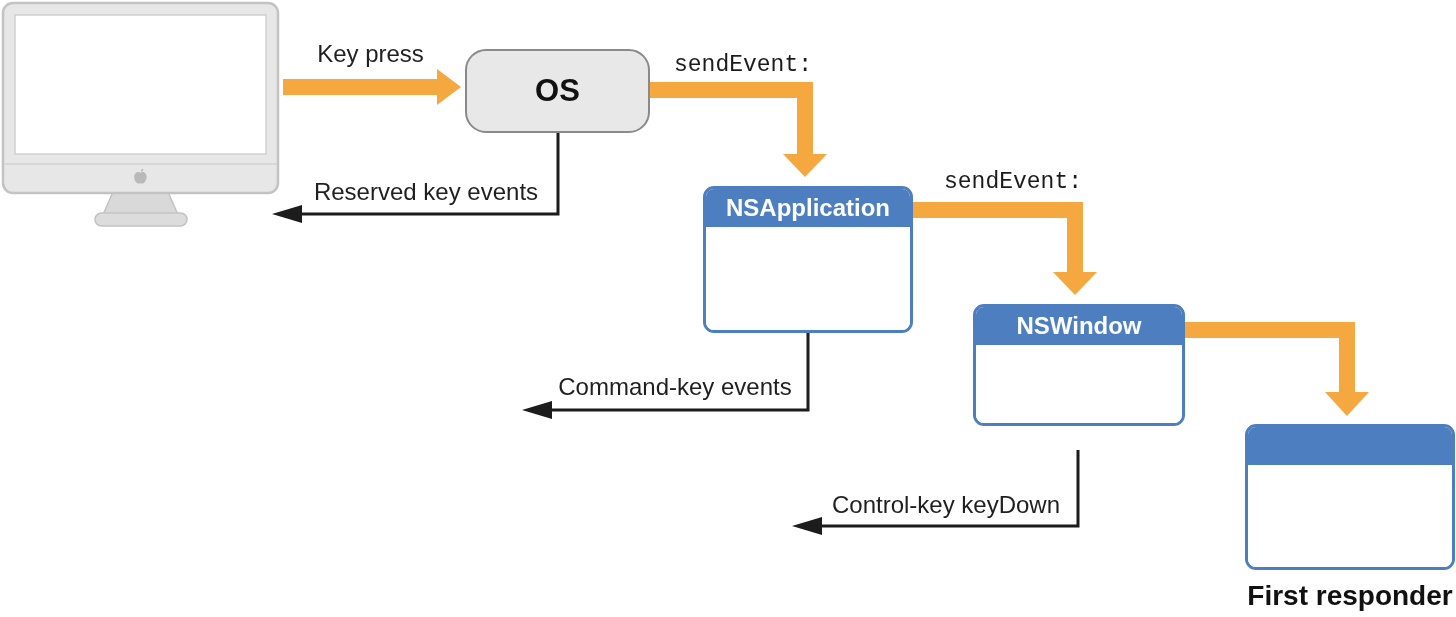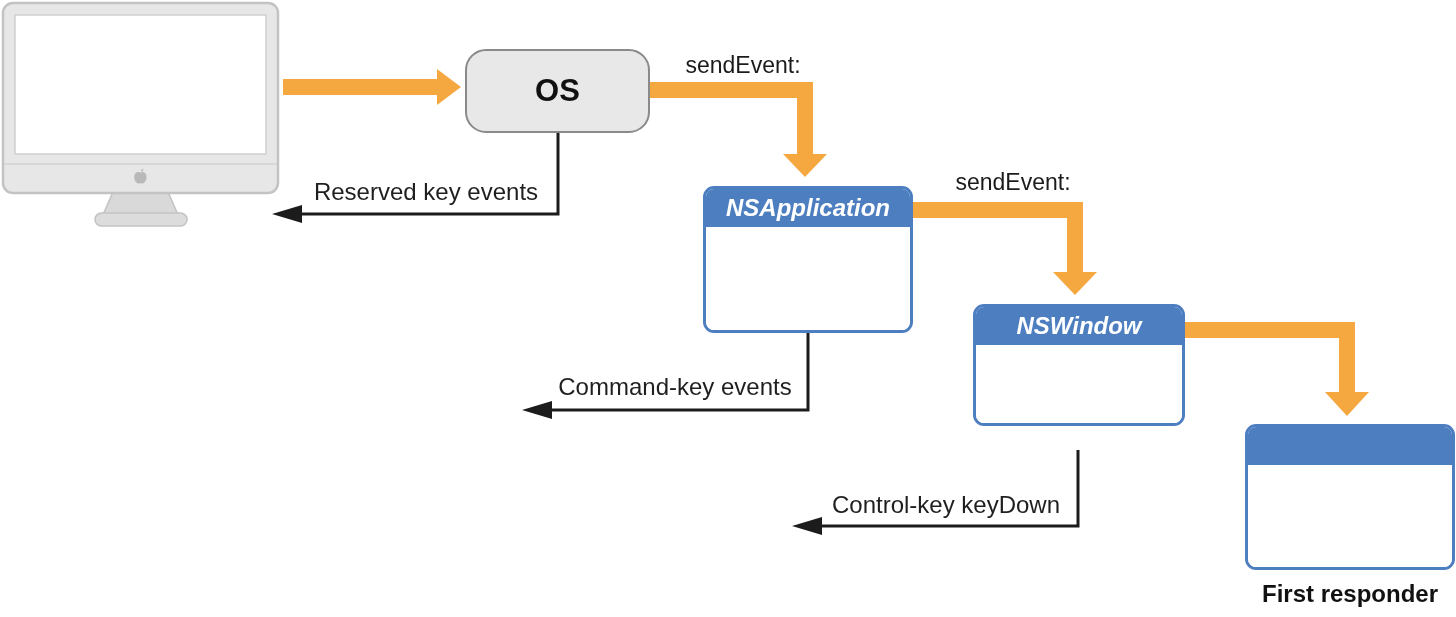--- a/index.html
+++ b/index.html
@@ -13,21 +13,21 @@
   .layer{position:absolute;left:0;top:0;}
   
   .lbl{
     position:absolute;
     color:#1f1f1f;
     font-size:24px;
     text-align:center;
     white-space:nowrap;
   }
   .code{
-    font-family:Liberation Sans, sans-serif;
+    font-family:Liberation Mono, monospace;
     font-size:23px;
     color:#1b1b1b;
   }
   
   .os-box{
     position:absolute;
     left:465px;top:49px;width:185px;height:84px;
     background:#e8e8e8;
     border:2.5px solid #8a8a8a;
     border-radius:21px;
@@ -45,27 +45,26 @@
     overflow:hidden;
   }
   .class-box .hdr{
     height:38px;
     background:#4d7ec0;
     color:#ffffff;
     font-weight:bold;
     font-size:24px;
     display:flex;align-items:center;justify-content:center;
     white-space:nowrap;
-    font-style:italic;
   }
   .class-box .body{background:#ffffff;}
   .caption{
     position:absolute;
     font-weight:bold;
-    font-size:24px;
+    font-size:28px;
     color:#111;
     text-align:center;
     white-space:nowrap;
   }
 </style>
 </head>
 <body>
 
 <div class="canvas">
 
@@ -132,20 +131,21 @@
     <div class="hdr">NSWindow</div>
     <div class="body" style="height:102px;"></div>
   </div>
 
   <div class="class-box" style="left:1245px;top:424px;width:210px;height:146px;">
     <div class="hdr"></div>
     <div class="body" style="height:102px;"></div>
   </div>
   <div class="caption" style="left:1245px;top:580px;width:210px;">First responder</div>
 
+  <div class="lbl" style="left:298px;top:40px;width:145px;">Key press</div>
 
   <div class="lbl code" style="left:663px;top:52px;width:160px;">sendEvent:</div>
 
   <div class="lbl code" style="left:933px;top:169px;width:160px;">sendEvent:</div>
 
 
   <div class="lbl" style="left:550px;top:373px;width:250px;">Command-key events</div>
 
   <div class="lbl" style="left:306px;top:178px;width:240px;">Reserved key events</div>
 

